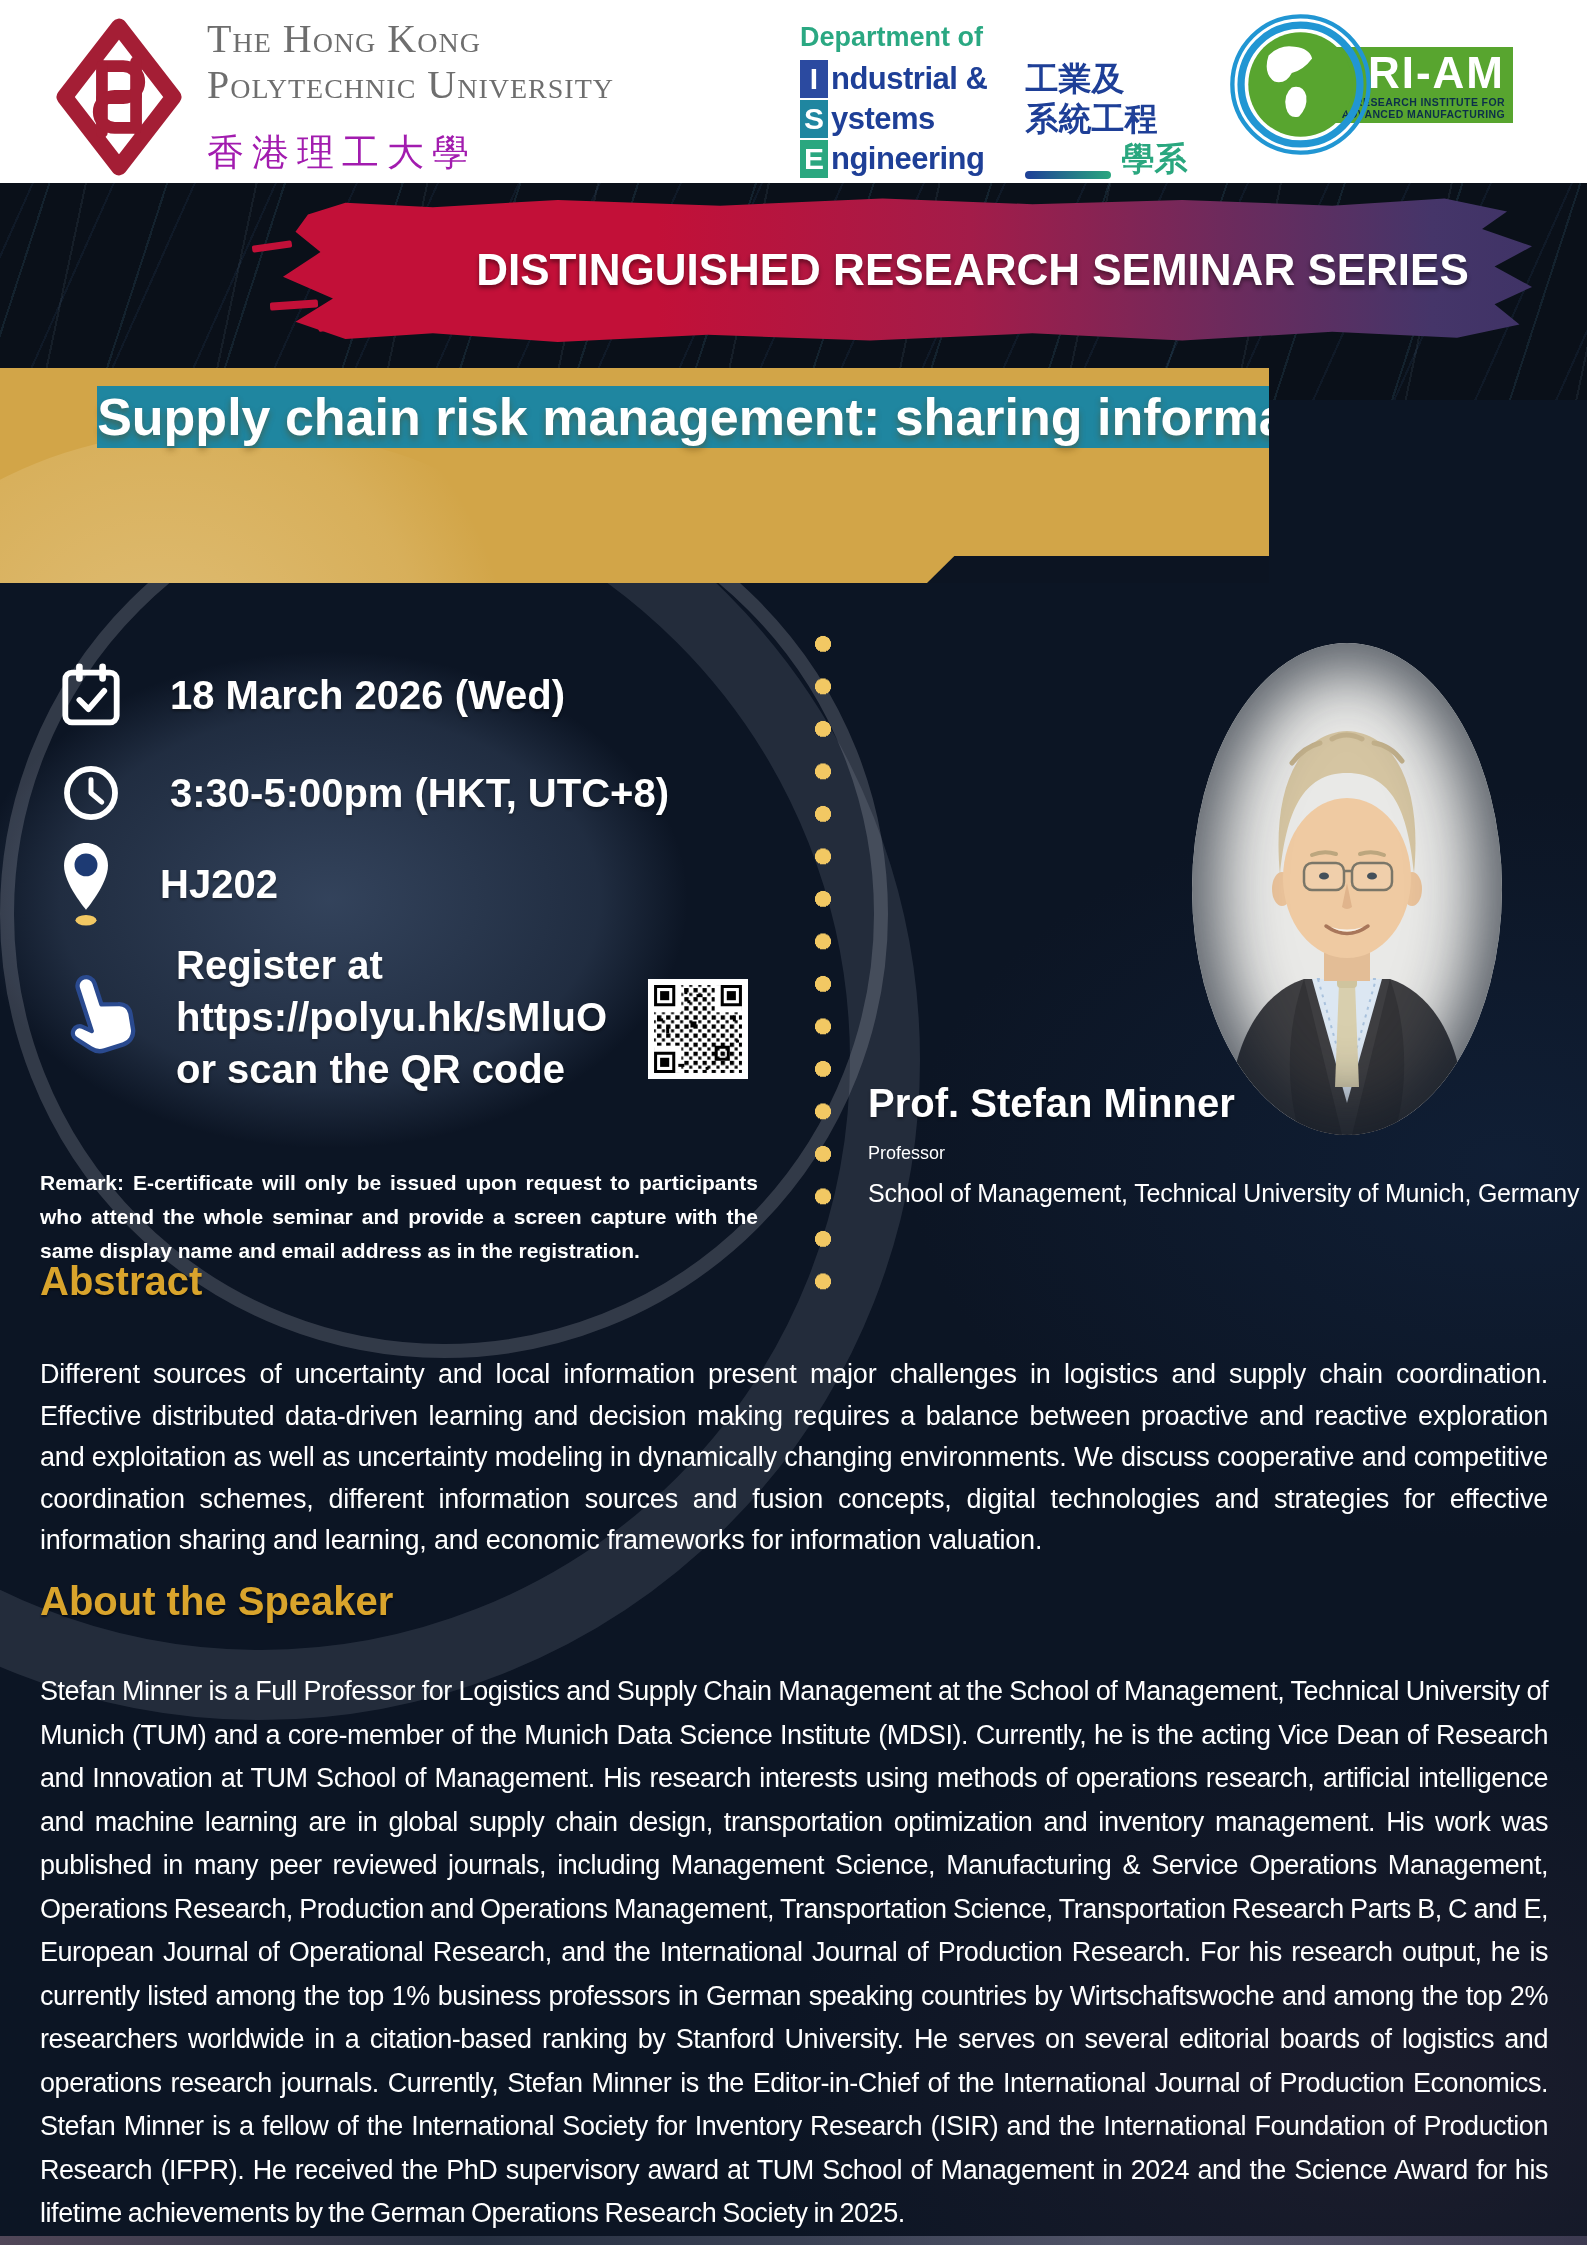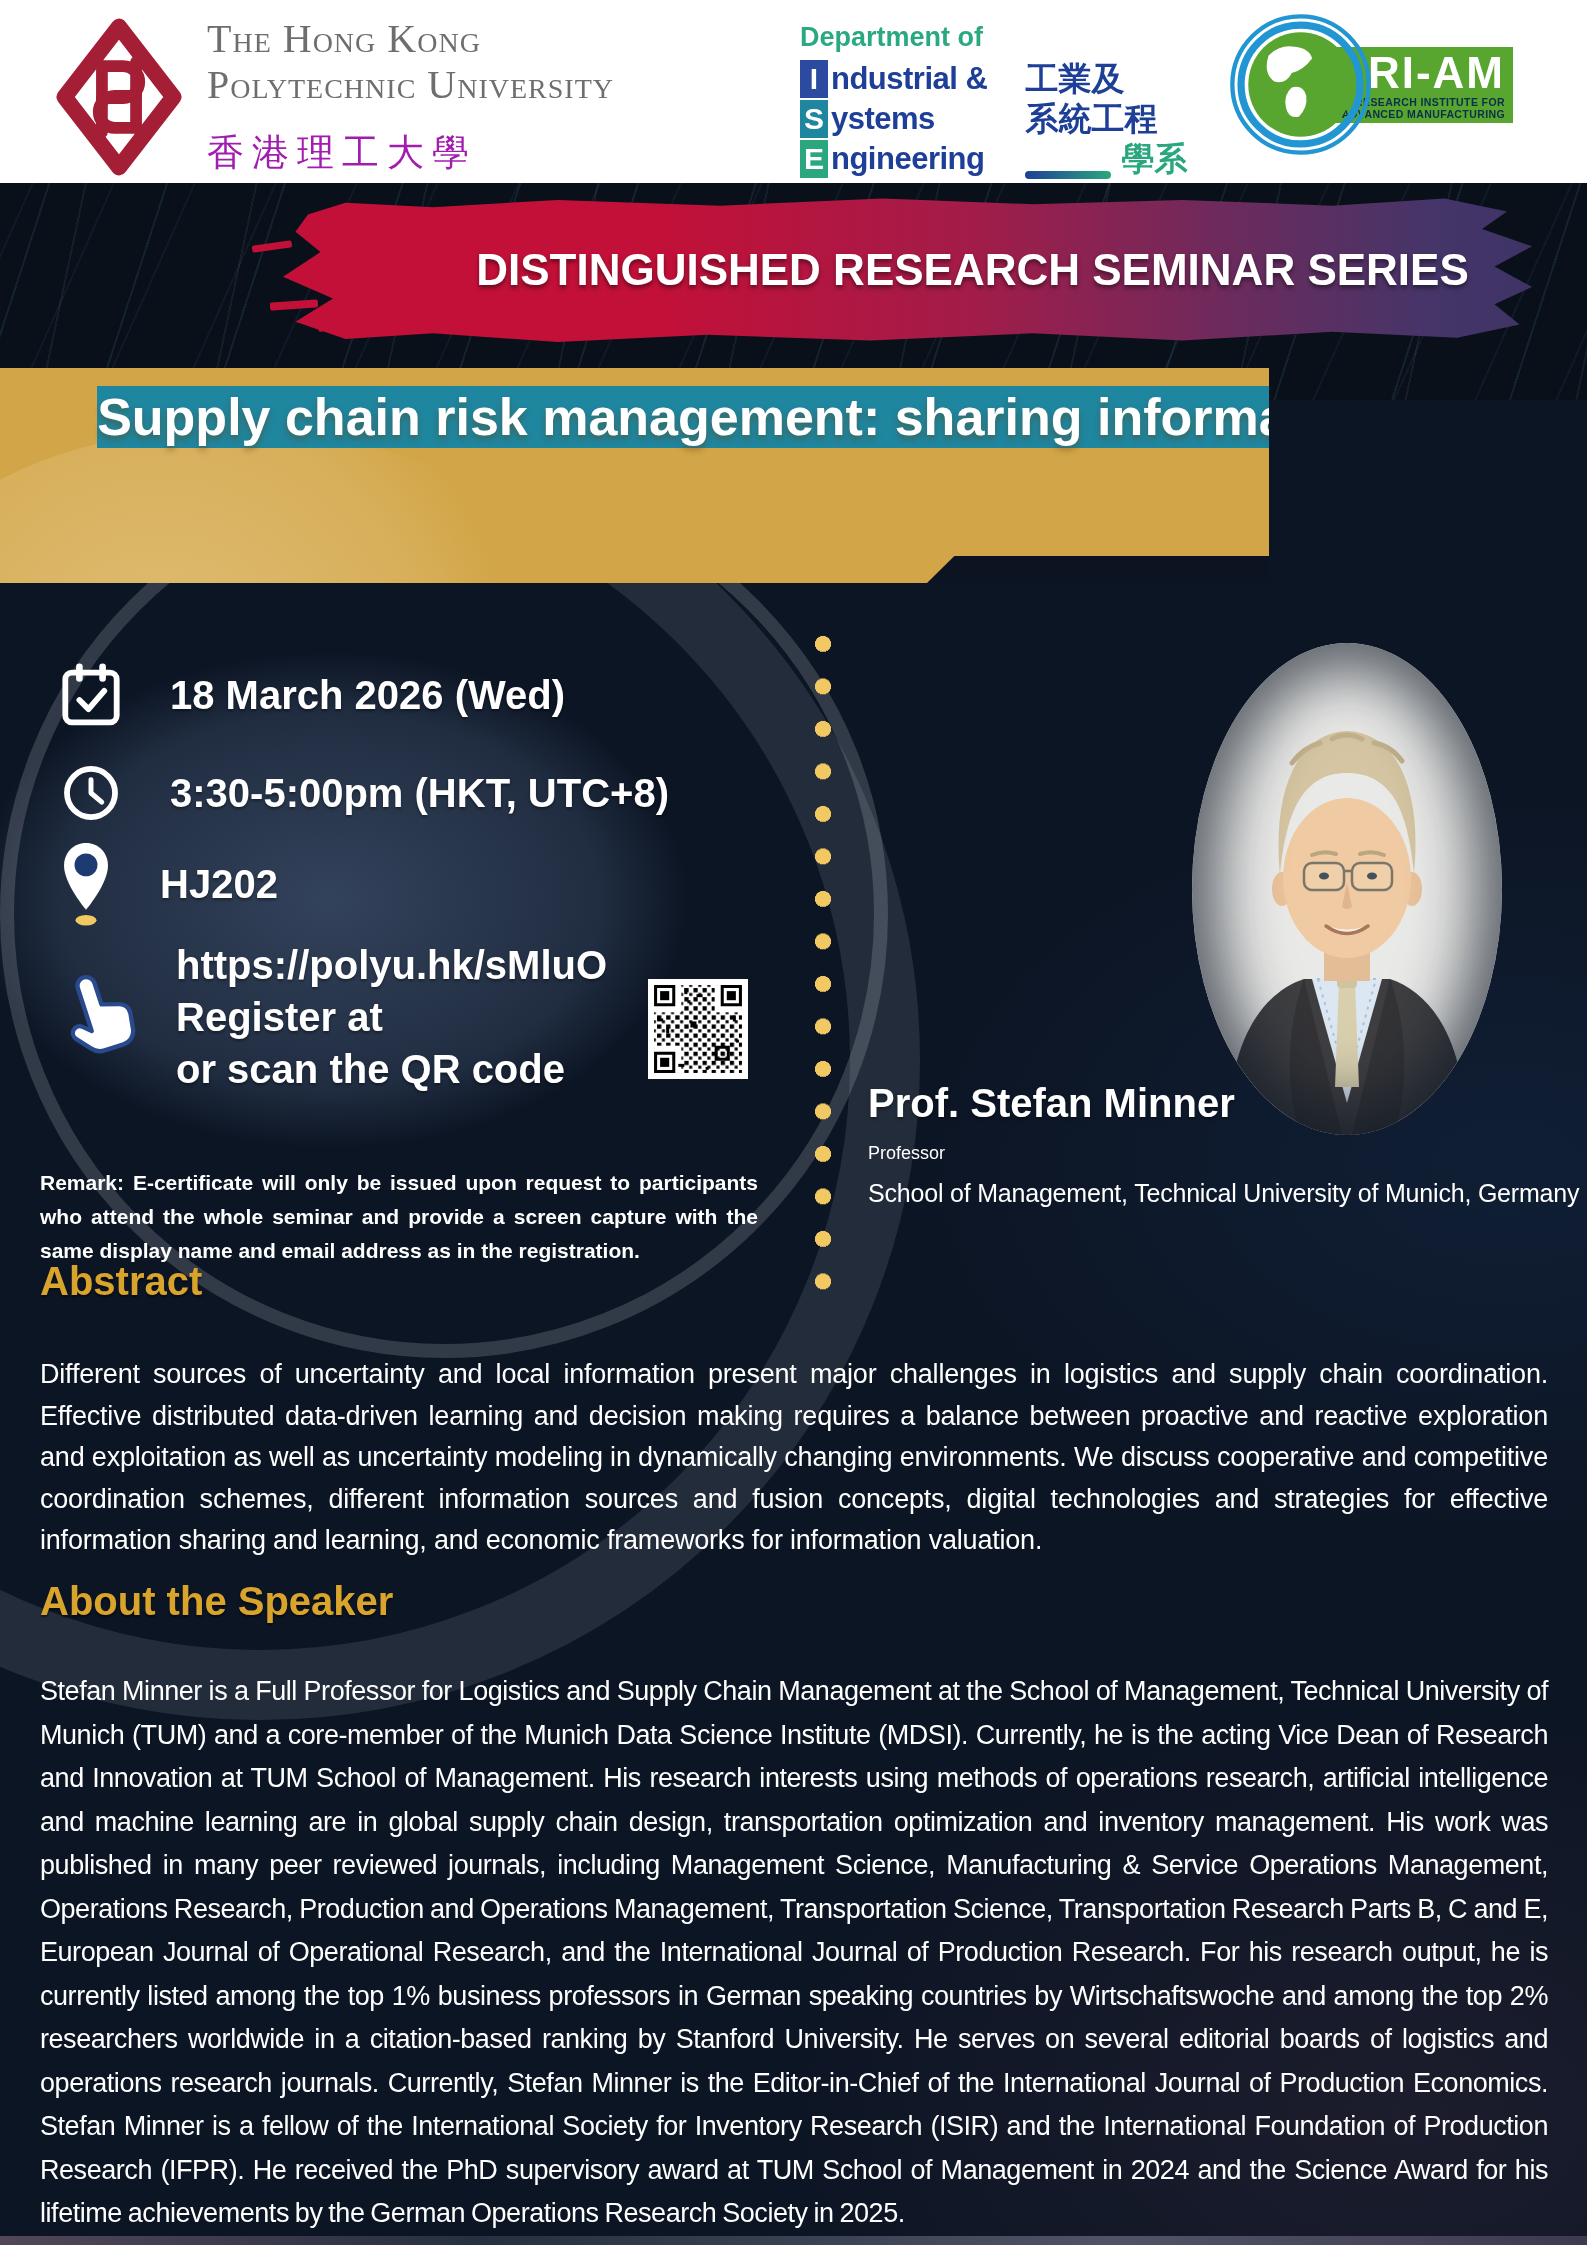--- a/index.html
+++ b/index.html
@@ -229,22 +229,22 @@
     </div>
 
     <div class="hand-wrap">
       <svg viewBox="0 0 64 74" width="82" height="92">
         <g transform="rotate(-18 32 37)">
           <path d="M24 40 V12 a7 7 0 0 1 14 0 v18 l13 4 a9 9 0 0 1 7 10 l-2 13 a11 11 0 0 1 -11 9 H29 a13 13 0 0 1 -10 -5 l-9 -11 a5.5 5.5 0 0 1 8 -7.5 l6 5.5 z" fill="#ffffff" stroke="#2a4a8f" stroke-width="3.5" stroke-linejoin="round"></path>
         </g>
       </svg>
     </div>
     <div class="reg-block">
+      <div class="reg-line">Register at</div>
       <div class="reg-line">https://polyu.hk/sMluO</div>
-      <div class="reg-line">Register at</div>
       <div class="reg-line">or scan the QR code</div>
     </div>
 
     <svg class="qr" viewBox="0 0 33 33">
       <defs>
         <pattern id="qrp" width="3" height="3" patternUnits="userSpaceOnUse">
           <rect width="3" height="3" fill="#fff"></rect>
           <rect width="1.4" height="1.4" fill="#000"></rect>
           <rect x="1.6" y="1.6" width="1" height="1" fill="#000"></rect>
         </pattern>

